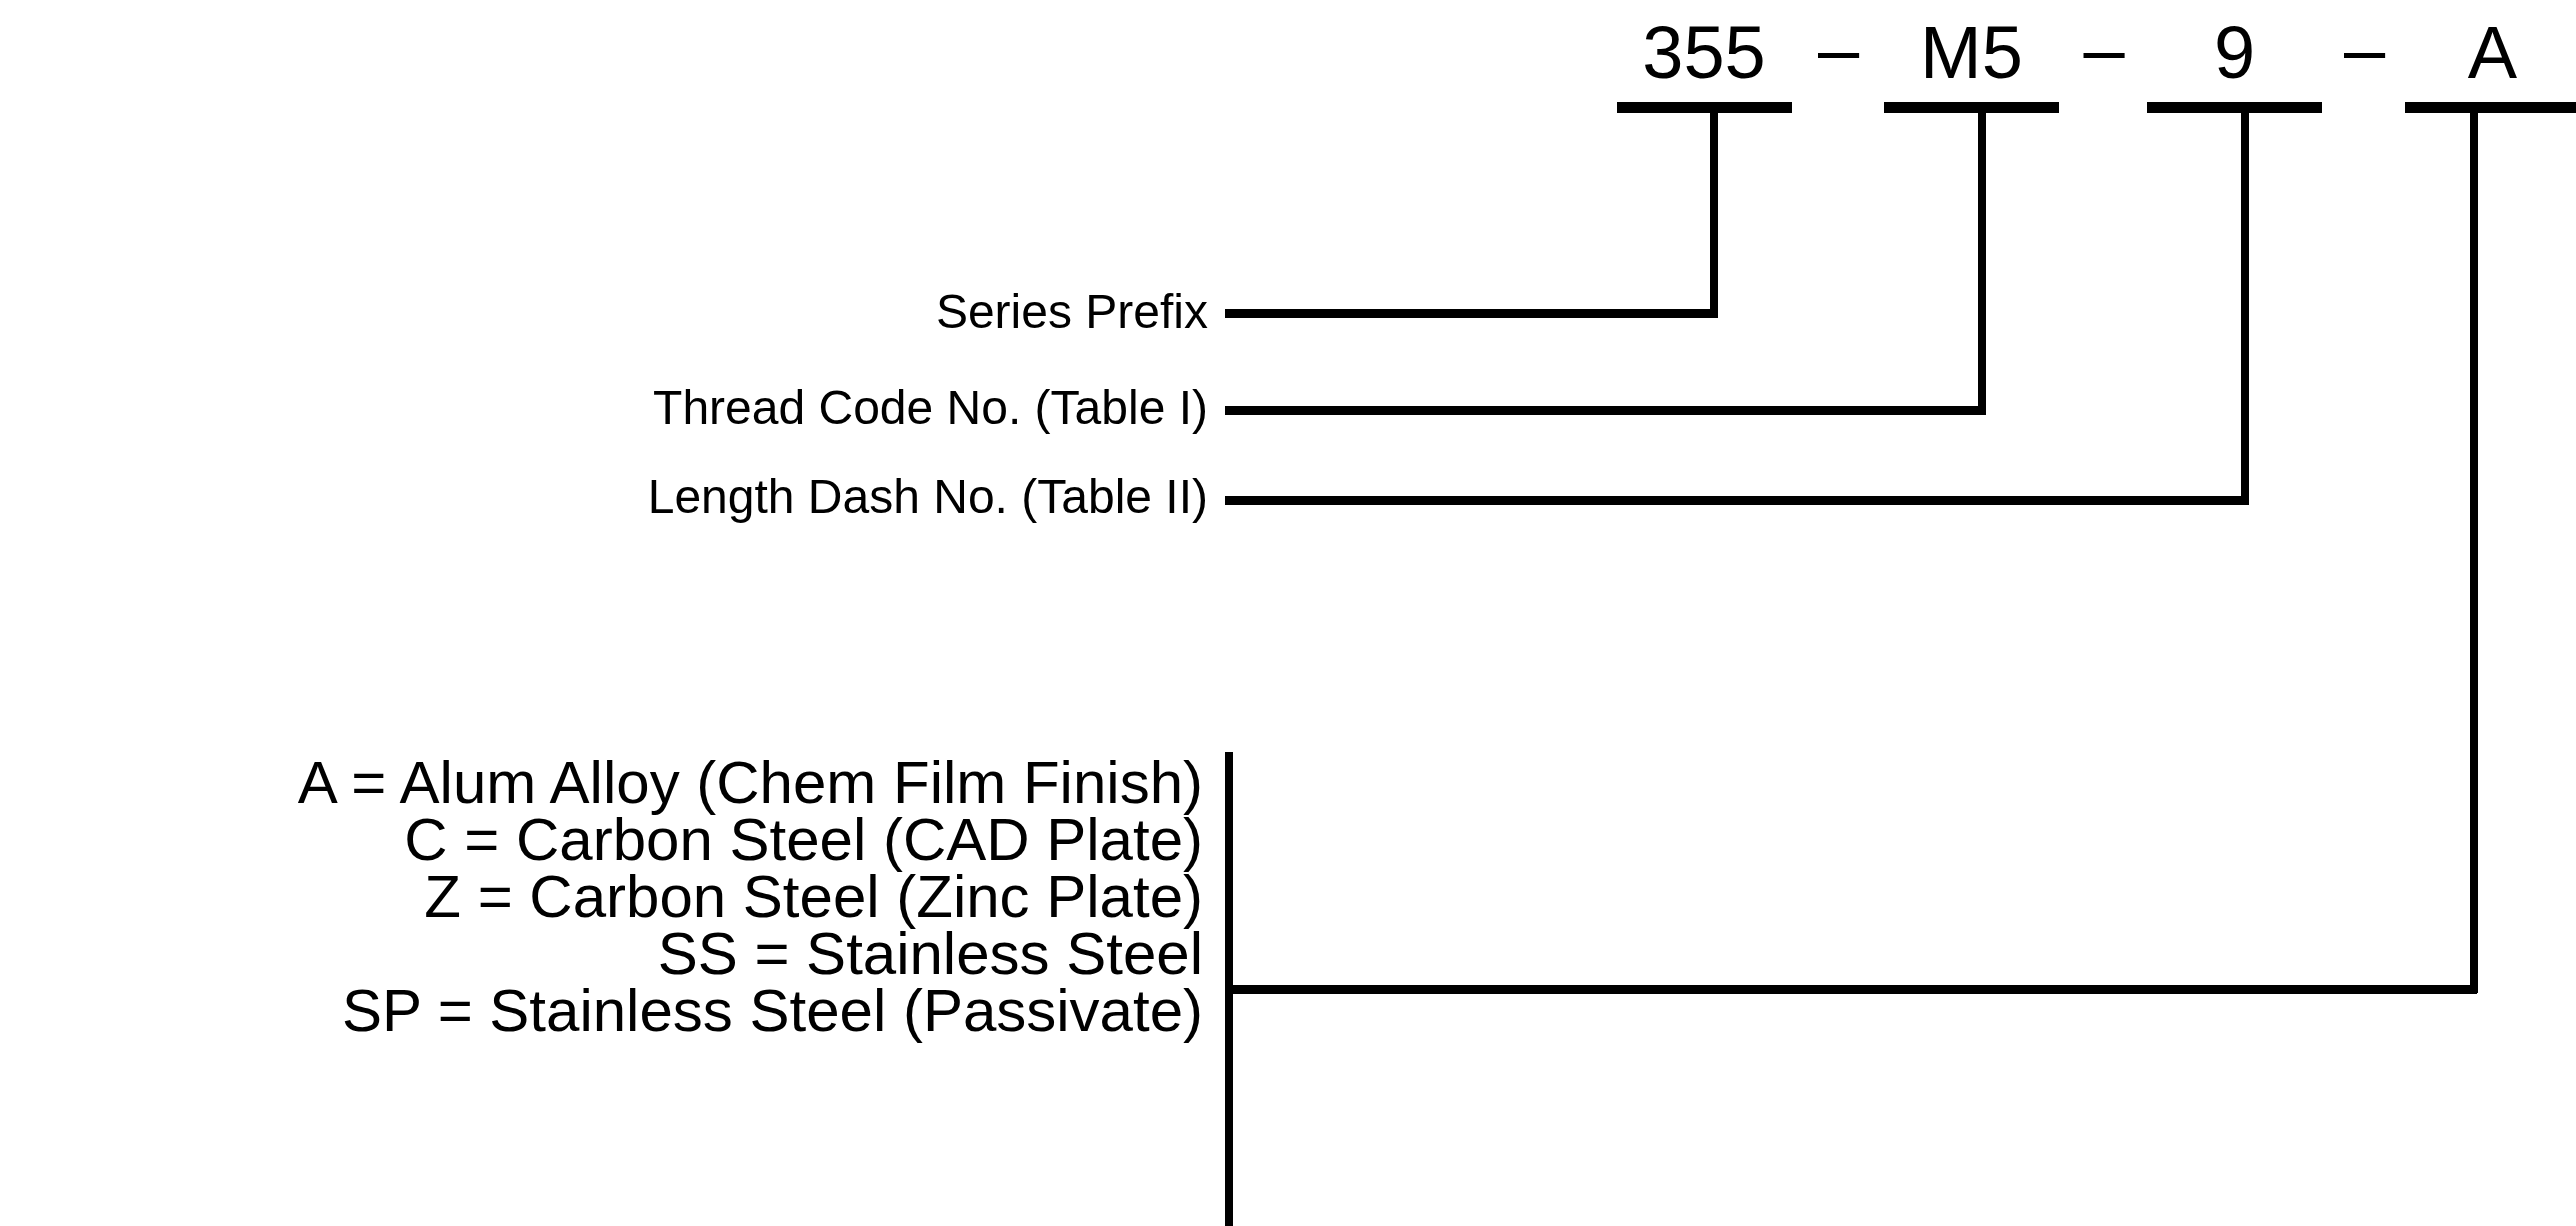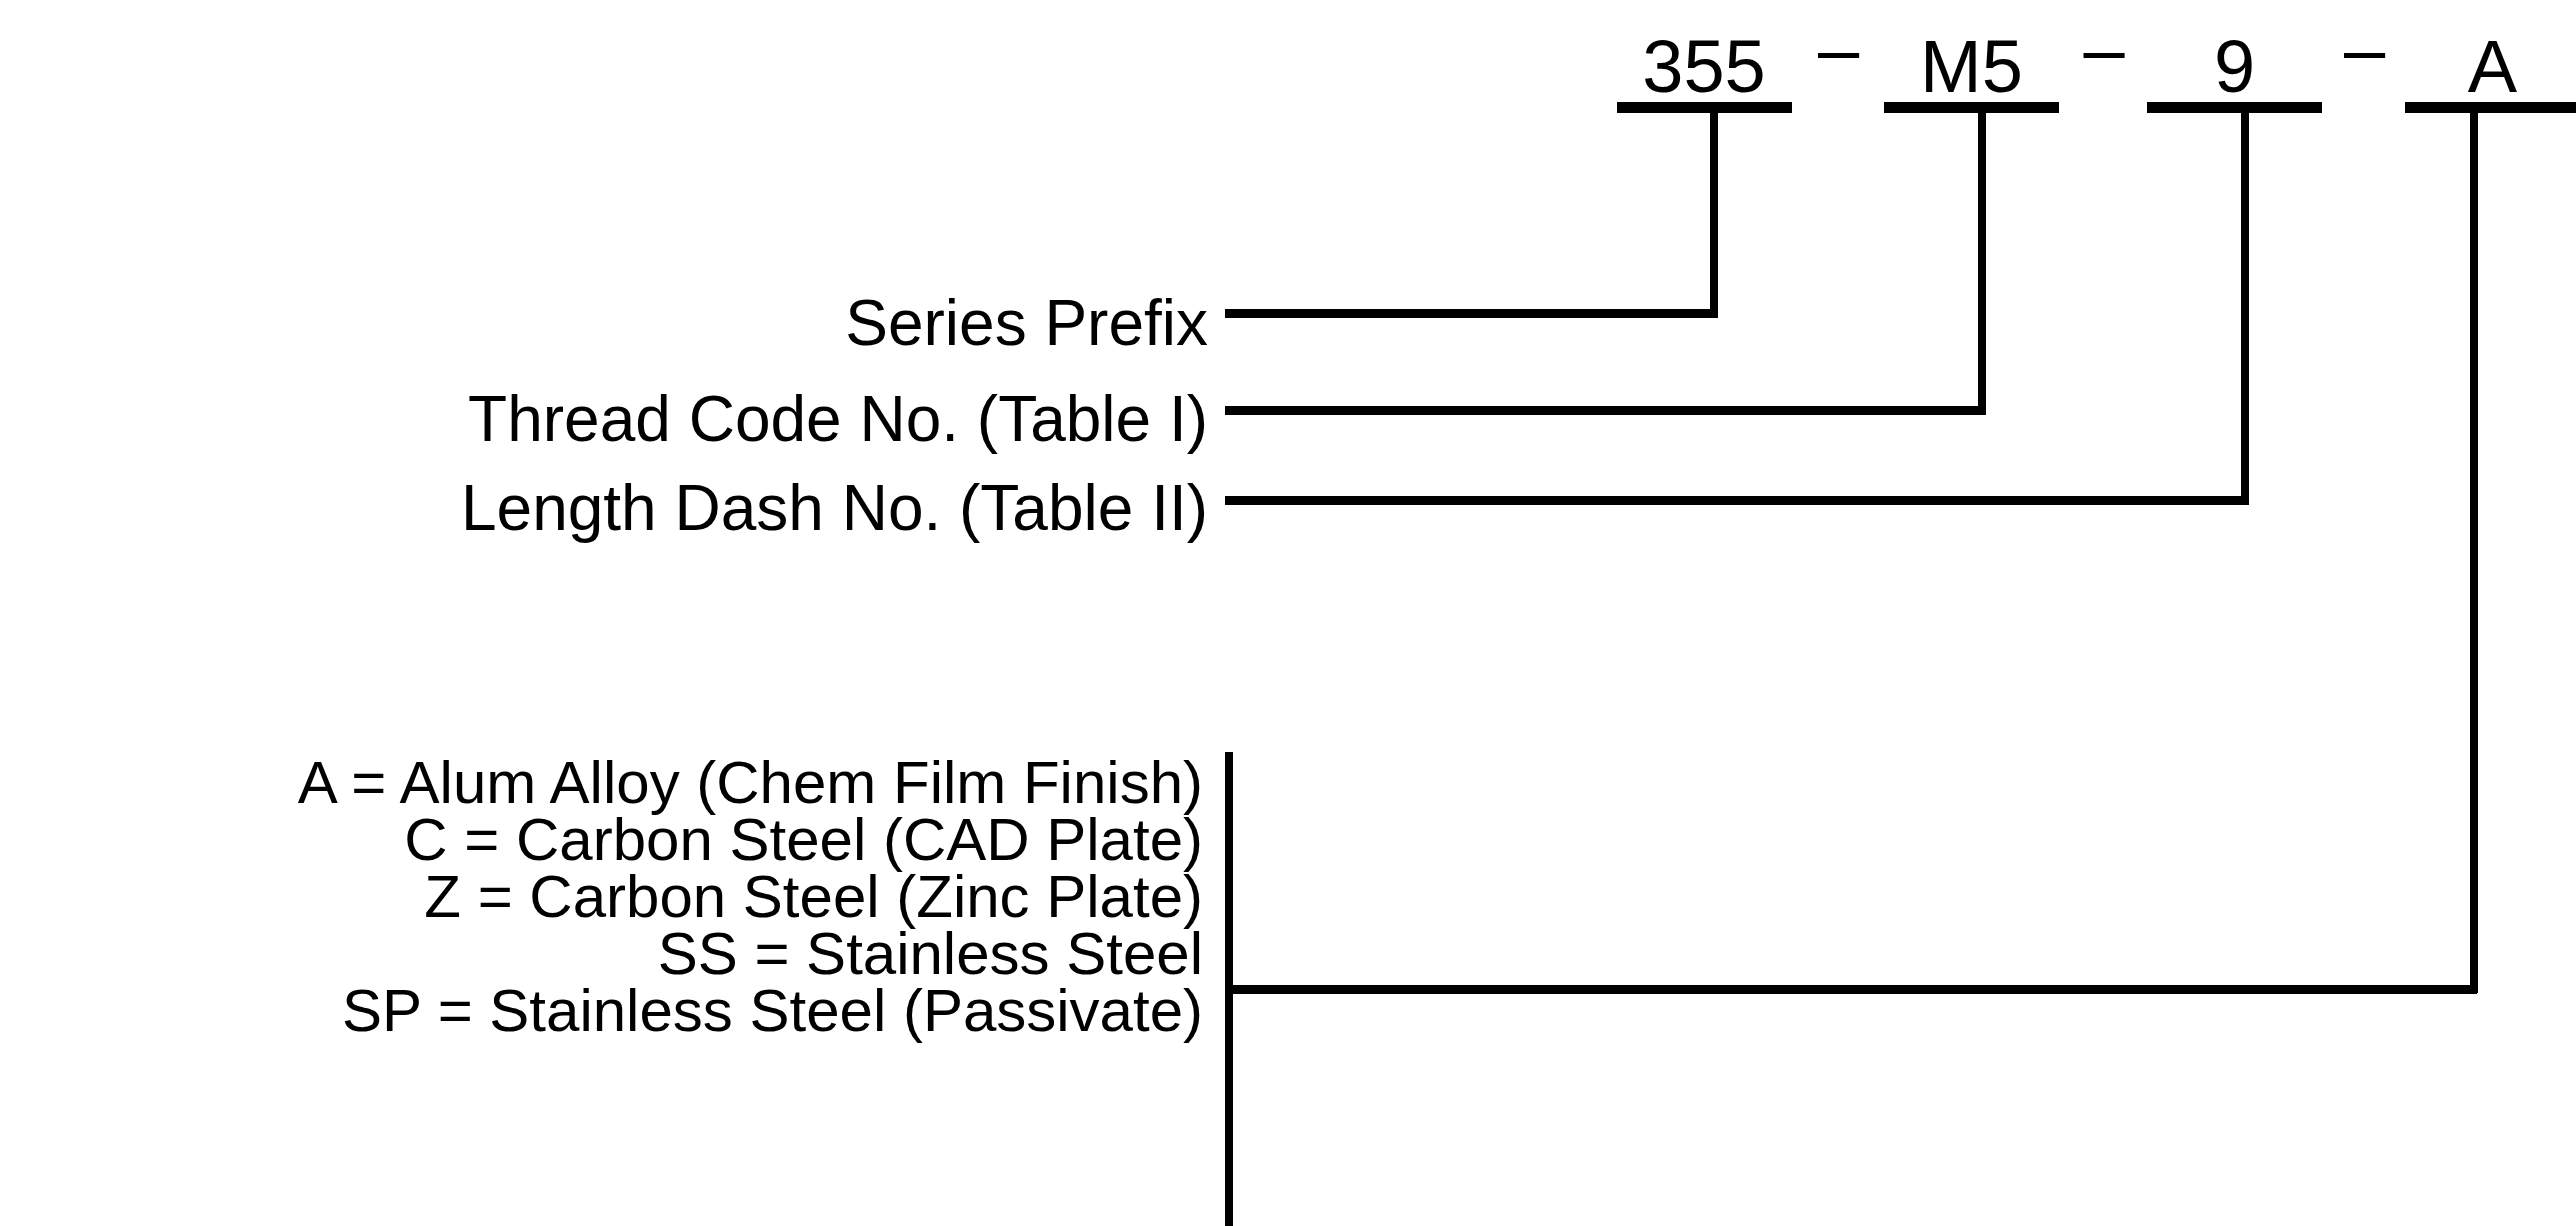--- a/index.html
+++ b/index.html
@@ -26,21 +26,21 @@
     height: 131px;
   }
   .pn-seg {
     position: absolute;
     top: 0px;
     height: 131px;
   }
   .pn-text {
     position: absolute;
     left: 0;
-    top: 18px;
+    top: 4px;
     width: 100%;
     height: 97px;
     line-height: 97px;
     text-align: center;
     font-size: 74px;
     font-weight: 400;
     letter-spacing: 0px;
     white-space: nowrap;
   }
   .pn-underline {
@@ -71,25 +71,24 @@
   .hline {
     position: absolute;
     height: 8.8px;
     background: #000000;
   }
 
   
   .callout {
     position: absolute;
     text-align: right;
-    font-size: 64px;
+    font-size: 48px;
     line-height: 60px;
     white-space: nowrap;
     font-weight: 400;
-    margin-top: 11px;
   }
 
   
   .mat-title {
     position: absolute;
     left: 17.5px;
     top: 672px;
     font-size: 60px;
     line-height: 60px;
     white-space: nowrap;

